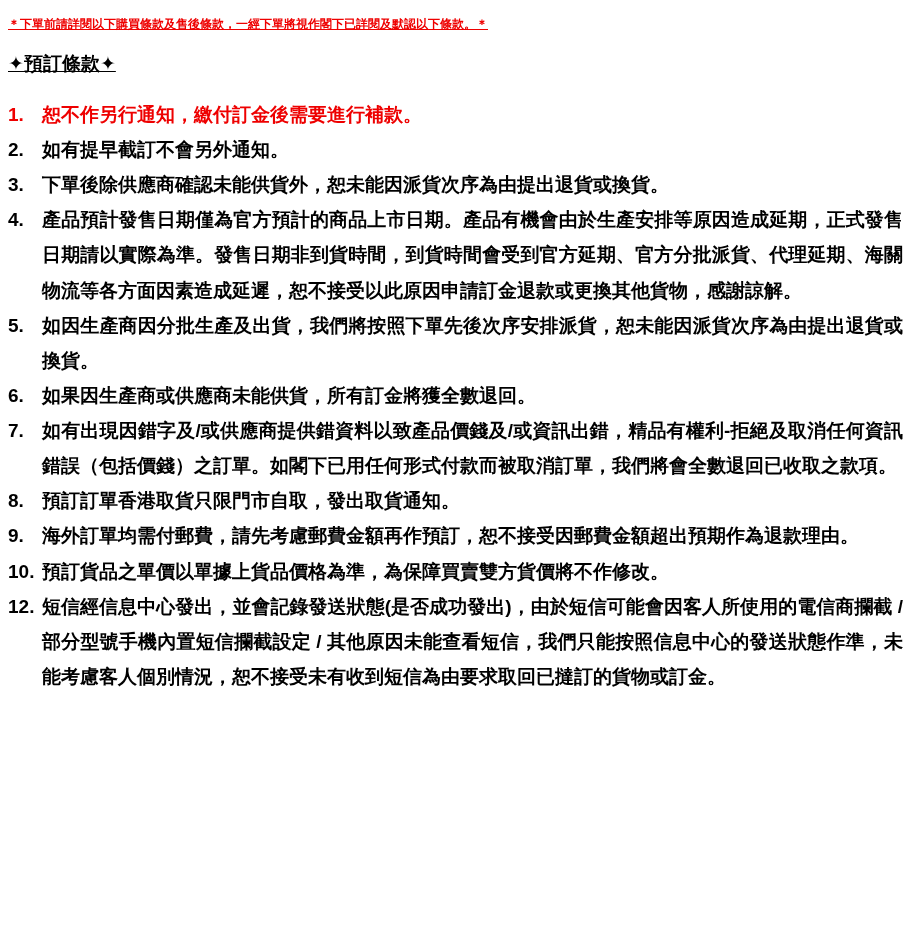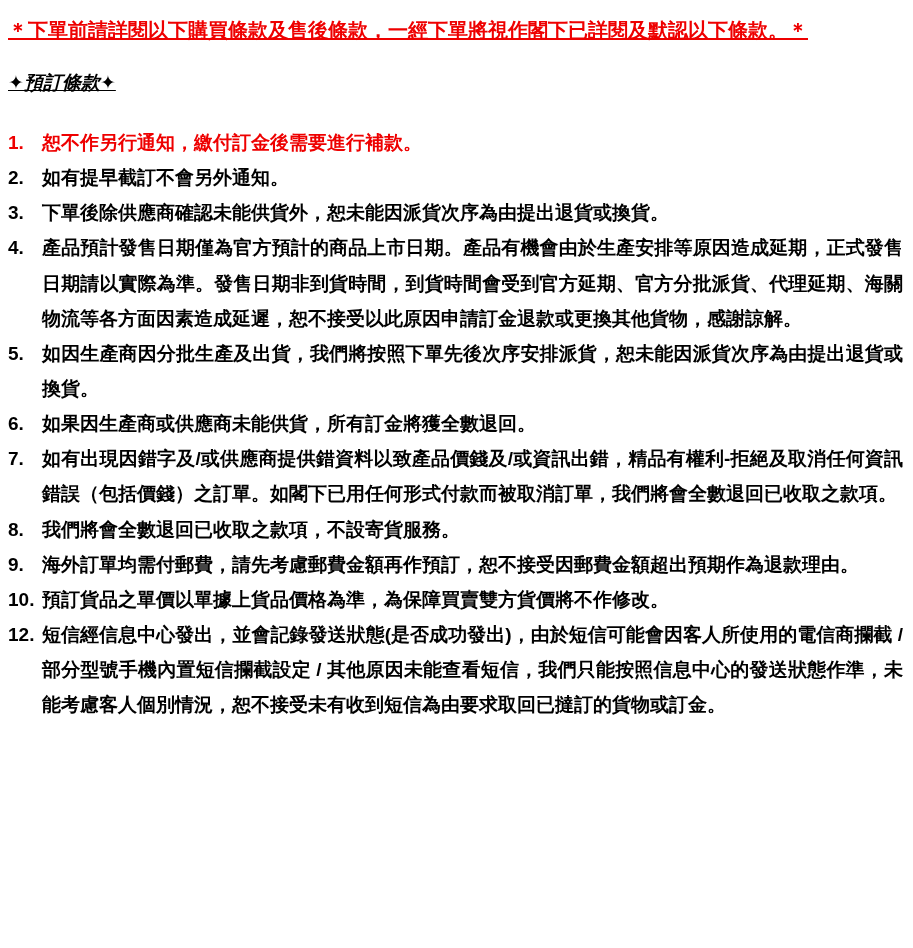--- a/index.html
+++ b/index.html
@@ -12,34 +12,33 @@
     width: 913px;
     font-family: "Liberation Sans", "DejaVu Sans", sans-serif;
     font-weight: 700;
     color: #000000;
     -webkit-font-smoothing: antialiased;
   }
   .page {
     padding: 10px 10px 18px 8px;
   }
   .page-title {
-    font-size: 20px;
+    font-size: 12px;
     line-height: 1.4;
     color: var(--alert-red, #ee0000);
     text-decoration: underline;
-    margin: 6px 0 26px 0;
+    margin: 6px 0 18px 0;
     font-weight: 700;
   }
   .section-title {
     font-size: 19px;
     color: #000000;
     text-decoration: underline;
-    margin: 0 0 29px 0;
+    margin: 0 0 20px 0;
     font-weight: 700;
-    font-style: italic;
   }
   ol.terms {
     list-style: none;
     margin: 0;
     padding: 0;
     font-size: 19px;
   }
   li.term {
     display: flex;
     line-height: 1.85;
@@ -97,21 +96,21 @@
       <li class="term">
         <span class="num">6.</span>
         <span class="text"><span class="seg-normal">如果因生產商或供應商未能供貨，所有訂金將獲全數退回。</span></span>
       </li>
       <li class="term">
         <span class="num">7.</span>
         <span class="text"><span class="seg-normal">如有出現因錯字及/或供應商提供錯資料以致產品價錢及/或資訊出錯，精品有權利-拒絕及取消任何資訊錯誤（包括價錢）之訂單。如閣下已用任何形式付款而被取消訂單，我們將會全數退回已收取之款項。</span></span>
       </li>
       <li class="term">
         <span class="num">8.</span>
-        <span class="text"><span class="seg-normal">我們將會全數退回已收取之款項，不設寄貨服務。</span></span>
+        <span class="text"><span class="seg-normal">預訂訂單香港取貨只限門市自取，發出取貨通知。</span></span>
       </li>
       <li class="term">
         <span class="num">9.</span>
         <span class="text"><span class="seg-normal">海外訂單均需付郵費，請先考慮郵費金額再作預訂，恕不接受因郵費金額超出預期作為退款理由。</span></span>
       </li>
       <li class="term">
         <span class="num">10.</span>
         <span class="text"><span class="seg-normal">預訂貨品之單價以單據上貨品價格為準，為保障買賣雙方貨價將不作修改。</span></span>
       </li>
       <li class="term">

